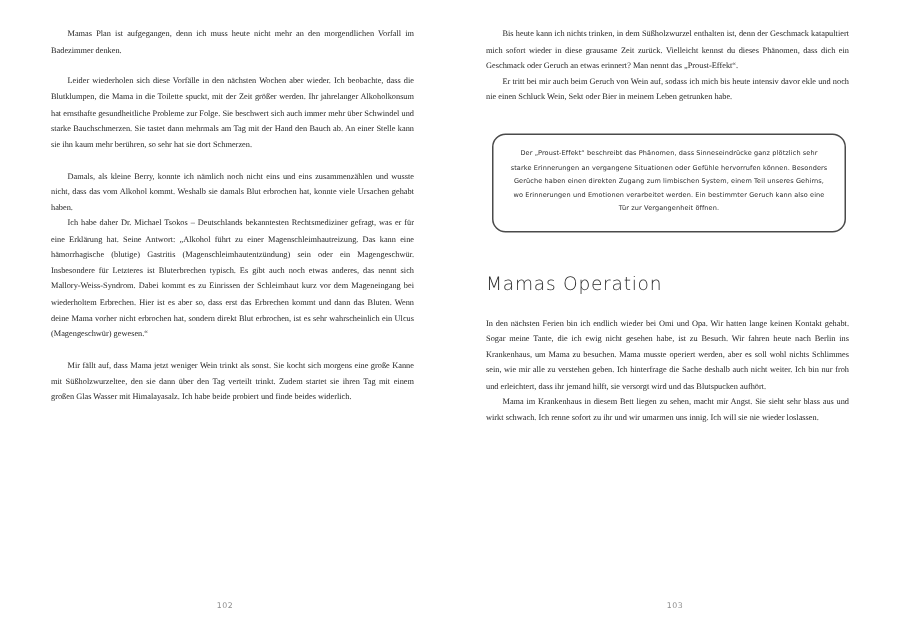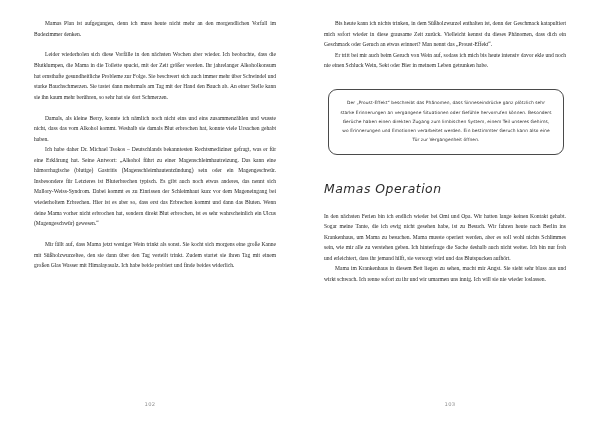--- a/index.html
+++ b/index.html
@@ -66,21 +66,20 @@
   }
 
   .section-heading {
     font-family: "DejaVu Sans", "Liberation Sans", sans-serif;
     font-weight: 300;
     font-size: 12.4px;
     letter-spacing: 0.5px;
     color: #2c2c2c;
     margin: 26px 0 13px 0;
     padding-bottom: 2px;
-    font-style: italic;
   }
 
   .folio {
     position: absolute;
     bottom: 18px;
     left: 0;
     right: 0;
     text-align: center;
     font-family: "DejaVu Sans", "Liberation Sans", sans-serif;
     font-size: 5.2px;

